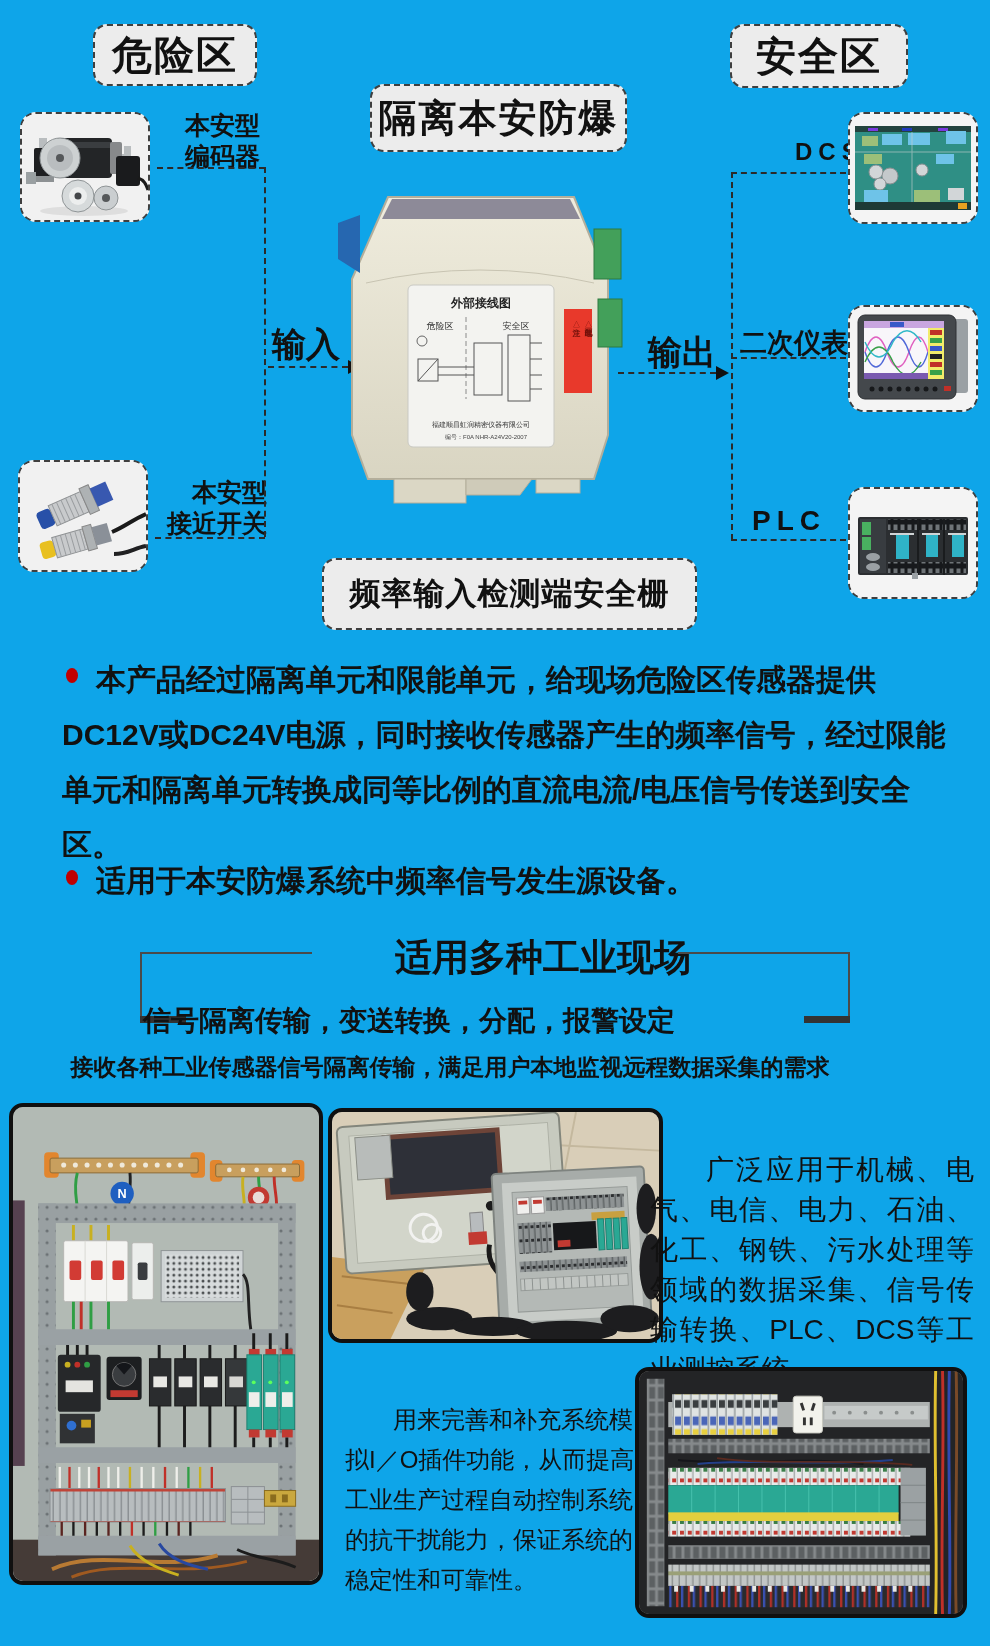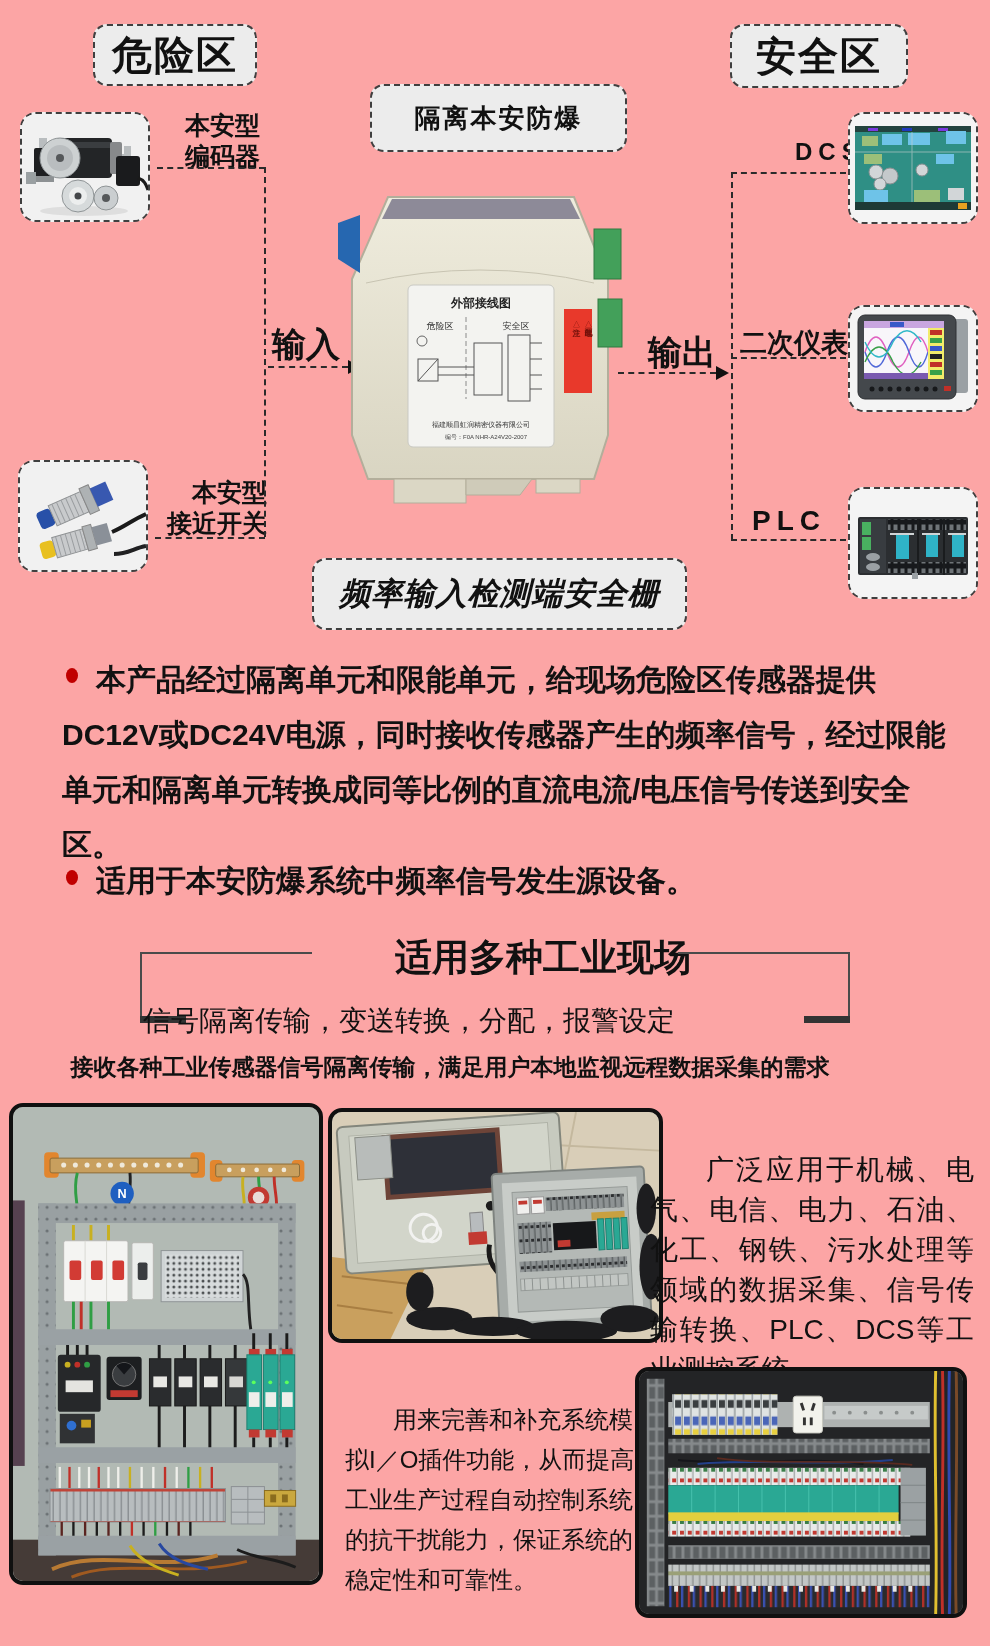--- a/index.html
+++ b/index.html
@@ -1,16 +1,16 @@
 <!DOCTYPE html>
 <html><head>
 <meta charset="utf-8">
 <style>
   html,body{margin:0;padding:0;background:#fff;}
-  #page{position:relative;width:990px;height:1646px;background:#fca5a5;overflow:hidden;
+  #page{position:relative;width:990px;height:1646px;background:#0ea5e9;overflow:hidden;
         font-family:"Liberation Sans",sans-serif;color:#111;}
   .abs{position:absolute;}
   .gbox{background:#ececec;border:2px dashed #3f3f3f;border-radius:14px;
         display:flex;align-items:center;justify-content:center;font-weight:900;letter-spacing:2px;}
   .imgbox{background:#f2f2f2;border:2px dashed #3f3f3f;border-radius:16px;overflow:hidden;}
   .imgbox svg{display:block;width:100%;height:100%;}
   .dashH{border-top:2px dashed #2a2a2a;height:0;}
   .dashV{border-left:2px dashed #2a2a2a;width:0;}
   .ah{width:0;height:0;border-top:7px solid transparent;border-bottom:7px solid transparent;border-left:13px solid #111;}
   .biglbl{font-weight:800;}
@@ -28,21 +28,21 @@
 <div id="page">
 
   <div class="abs gbox" style="left:93px;top:24px;width:160px;height:58px;font-size:40px;">
     <span>危险区</span>
   </div>
 
   <div class="abs gbox" style="left:730px;top:24px;width:174px;height:60px;font-size:40px;">
     <span>安全区</span>
   </div>
 
-  <div class="abs gbox" style="left:370px;top:84px;width:253px;height:64px;font-size:26px;">
+  <div class="abs gbox" style="left:370px;top:84px;width:253px;height:64px;font-size:38px;">
     <span>隔离本安防爆</span>
   </div>
 
   <div class="abs imgbox" style="left:20px;top:112px;width:126px;height:106px;">
     <svg viewBox="0 0 126 106">
       <rect width="126" height="106" fill="#f1f1f1"></rect>
       <ellipse cx="62" cy="97" rx="44" ry="5" fill="#000" opacity="0.08"></ellipse>
       <g>
         <rect x="17" y="24" width="8" height="11" fill="#b9bdbf"></rect>
         <rect x="12" y="34" width="18" height="30" rx="2" fill="#1e1f21"></rect>
@@ -254,41 +254,41 @@
       <rect x="46" y="46" width="13" height="24" fill="#2fb3c7"></rect>
       <rect x="76" y="46" width="12" height="22" fill="#2fb3c7"></rect>
       <rect x="102" y="46" width="12" height="22" fill="#2fb3c7"></rect>
       <rect x="40" y="44" width="24" height="2" fill="#cfd4d6"></rect>
         <rect x="72" y="44" width="18" height="2" fill="#cfd4d6"></rect>
       <rect x="98" y="44" width="18" height="2" fill="#cfd4d6"></rect>
       <rect x="62" y="84" width="6" height="6" fill="#9aa0a4"></rect>
     </svg>
   </div>
 
-  <div class="abs gbox" style="left:312px;top:558px;width:371px;height:68px;font-size:31px;letter-spacing:1px;font-style:italic;">
+  <div class="abs gbox" style="left:322px;top:558px;width:371px;height:68px;font-size:31px;letter-spacing:1px;">
     <span>频率输入检测端安全栅</span>
   </div>
 
   <div class="abs" style="left:62px;top:652px;width:902px;">
     <div class="abs bullet-dot" style="left:4px;top:16px;background:#c00000;"></div>
     <div class="para" style="font-size:30px;line-height:55px;text-indent:34px;">本产品经过隔离单元和限能单元，给现场危险区传感器提供DC12V或DC24V电源，同时接收传感器产生的频率信号，经过限能单元和隔离单元转换成同等比例的直流电流/电压信号传送到安全区。</div>
   </div>
   <div class="abs" style="left:62px;top:856px;width:902px;">
     <div class="abs bullet-dot" style="left:4px;top:14px;background:#c00000;"></div>
     <div class="para" style="font-size:30px;line-height:50px;text-indent:34px;">适用于本安防爆系统中频率信号发生源设备。</div>
   </div>
 
   <div class="abs" style="left:0;top:933px;width:990px;text-align:center;font-size:37px;font-weight:900;margin-left:48px;">适用多种工业现场</div>
   <div class="abs deco" style="left:140px;top:952px;width:172px;height:2px;"></div>
   <div class="abs deco" style="left:678px;top:952px;width:172px;height:2px;"></div>
   <div class="abs deco" style="left:140px;top:952px;width:2px;height:70px;"></div>
   <div class="abs deco" style="left:848px;top:952px;width:2px;height:70px;"></div>
   <div class="abs" style="left:140px;top:1016px;width:46px;height:7px;background:#333;"></div>
   <div class="abs" style="left:804px;top:1016px;width:46px;height:7px;background:#333;"></div>
-  <div class="abs" style="left:0;top:1002px;width:818px;text-align:center;font-size:28px;font-weight:400;">信号隔离传输，变送转换，分配，报警设定</div>
+  <div class="abs" style="left:0;top:1002px;width:818px;text-align:center;font-size:28px;font-weight:700;">信号隔离传输，变送转换，分配，报警设定</div>
   <div class="abs" style="left:0;top:1052px;width:900px;text-align:center;font-size:23px;font-weight:600;">接收各种工业传感器信号隔离传输，满足用户本地监视远程数据采集的需求</div>
 
   <div class="abs photo" style="left:9px;top:1103px;width:306px;height:474px;">
     <svg viewBox="0 0 314 482" preserveAspectRatio="none">
       <defs>
         <pattern id="holes" width="10" height="12" patternUnits="userSpaceOnUse">
           <rect width="10" height="12" fill="#99a0a2"></rect>
             <circle cx="5" cy="6" r="1.6" fill="#6b7174"></circle>
         </pattern>
         <pattern id="termrow" width="7" height="34" patternUnits="userSpaceOnUse">

